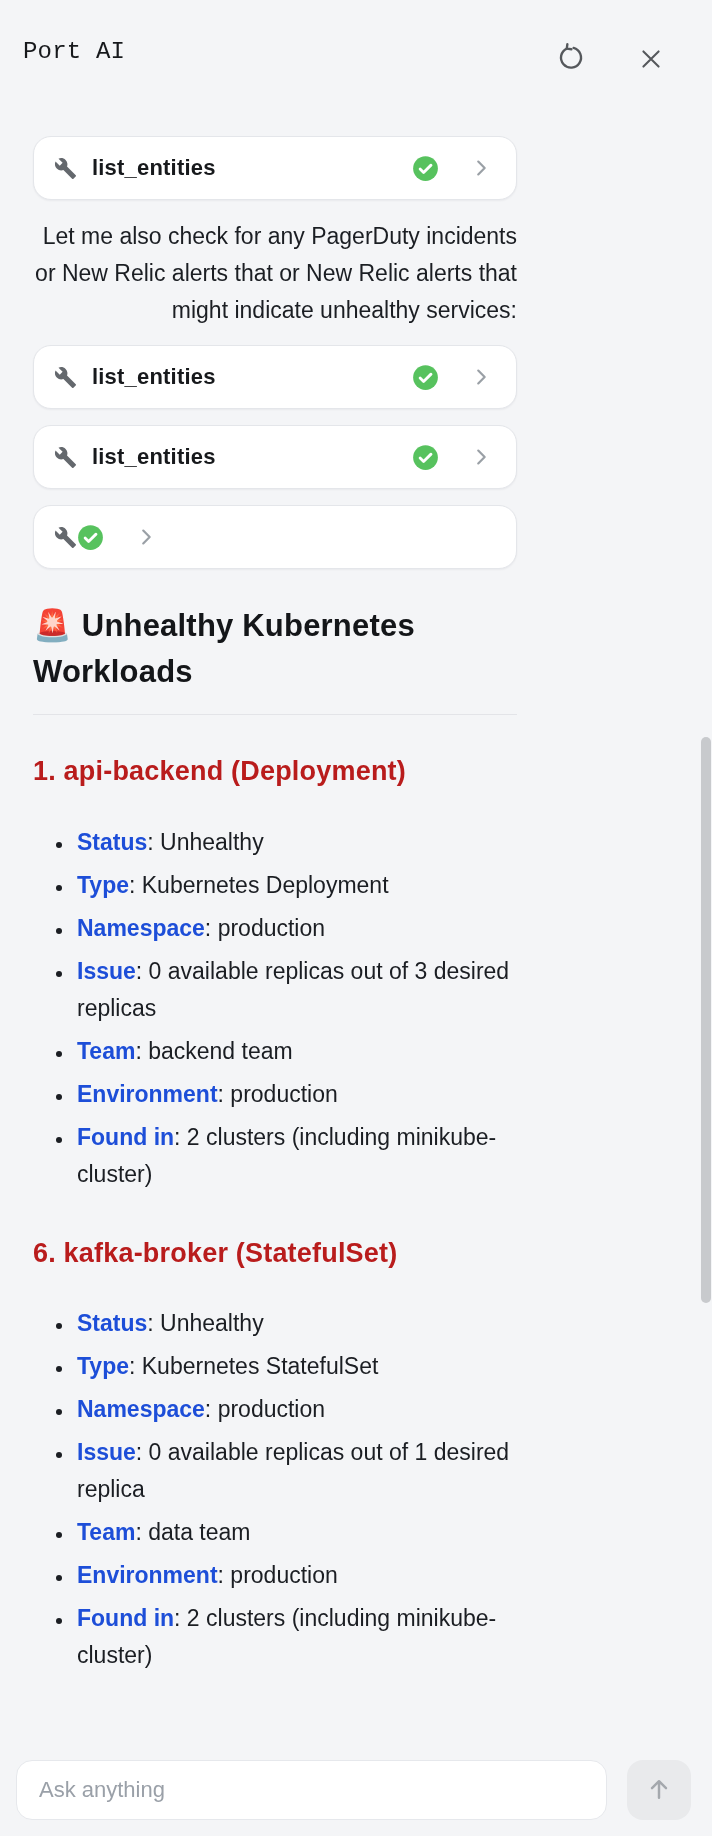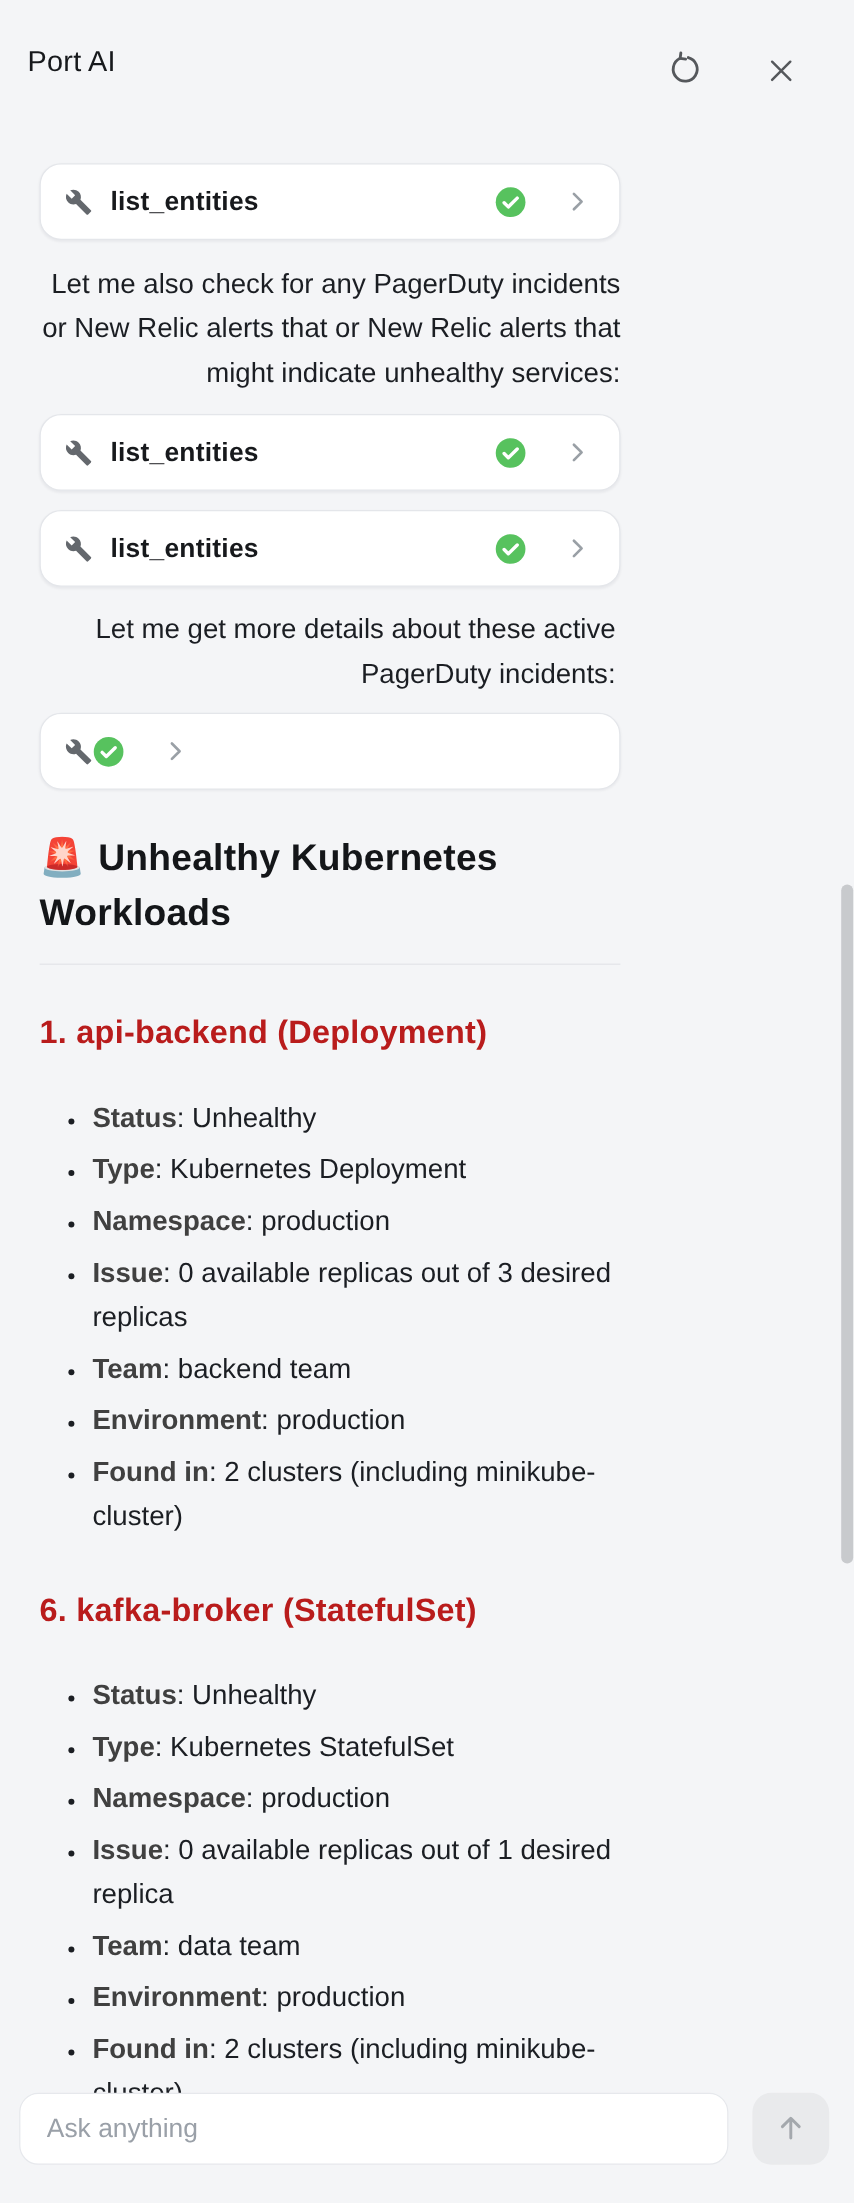--- a/index.html
+++ b/index.html
@@ -8,21 +8,21 @@
     position:relative;
     background:#f4f5f7;
     font-family:"Liberation Sans","DejaVu Sans",sans-serif;
     color:#1b1e23;
     overflow:hidden;
   }
   
   .header { position:absolute; top:0; left:0; right:0; height:100px; }
   .header-title {
     position:absolute; left:23px; top:38px;
-    font-size:24px; font-weight:500; color:#17191c; letter-spacing:.2px;
+    font-size:24px; font-weight:500; color:#17191c; letter-spacing:.2px;font-family:Liberation Mono, monospace;
   }
   .icon-btn {
     position:absolute; width:40px; height:40px;
     display:flex; align-items:center; justify-content:center;
     background:transparent; border:none; cursor:pointer;
   }
   .btn-restart { left:551px; top:38px; }
   .btn-close { left:631px; top:40px; }
   
   .content { position:absolute; top:0; left:0; width:567px; padding:136px 50px 0 33px; }
@@ -58,24 +58,24 @@
   }
   .h2-first { margin-top:36px; }
   .h2-second { margin-top:40px; }
   .bullet-list { margin-top:33px; padding-left:41px; list-style:disc; }
   .bullet-list.second { margin-top:32px; }
   .bullet-list li {
     font-size:23px; line-height:37px; margin-bottom:6px;
     color:#1b1e23; padding-left:3px; max-width:560px;
   }
   .bullet-list li::marker { font-size:19px; }
-  .li-label { font-weight:700; color:#404040; }
+  .li-label { font-weight:700; color:#1d4ed8; }
   
   .composer {
-    position:absolute; left:16px; bottom:32px; width:680px; height:60px;
+    position:absolute; left:16px; bottom:16px; width:680px; height:60px;
     display:flex; align-items:flex-start;
   }
   .ask-input {
     flex:0 0 591px; height:60px;
     background:#ffffff; border:1px solid #e6e8ec; border-radius:16px;
     padding:0 22px; font-size:22px; color:#1b1e23; outline:none;
     font-family:"Liberation Sans","DejaVu Sans",sans-serif;
   }
   .ask-input::placeholder { color:#9aa0a8; }
   .send-btn {
@@ -168,21 +168,20 @@
         <path d="M7.2 12.4 l3.1 3.1 L16.9 9" fill="none" stroke="#ffffff" stroke-width="2.5" stroke-linecap="round" stroke-linejoin="round"></path>
       </svg>
     </span>
     <span class="chip-chevron">
       <svg width="22" height="22" viewBox="0 0 24 24" fill="none" stroke="#9aa0a6" stroke-width="2.4" stroke-linecap="round" stroke-linejoin="round">
         <path d="M9 5 l7 7 -7 7"></path>
       </svg>
     </span>
   </div>
 
-  <p class="para p2">Let me get more details about these active PagerDuty incidents:</p>
 
   <div class="tool-chip chip-m2">
     <span class="chip-wrench">
       <svg width="23" height="23" viewBox="0 0 24 24" fill="#64686d">
         <path d="M22.7 19l-9.1-9.1c.9-2.3.4-5-1.5-6.9-2-2-5-2.4-7.4-1.3L9 6 6 9 1.6 4.7C.4 7.1.9 10.1 2.9 12.1c1.9 1.9 4.6 2.4 6.9 1.5l9.1 9.1c.4.4 1 .4 1.4 0l2.3-2.3c.5-.4.5-1.1.1-1.4z"></path>
       </svg>
     </span>
     <span class="chip-status">
       <svg width="27" height="27" viewBox="0 0 24 24">
         <circle cx="12" cy="12" r="11" fill="#57c25e"></circle>

